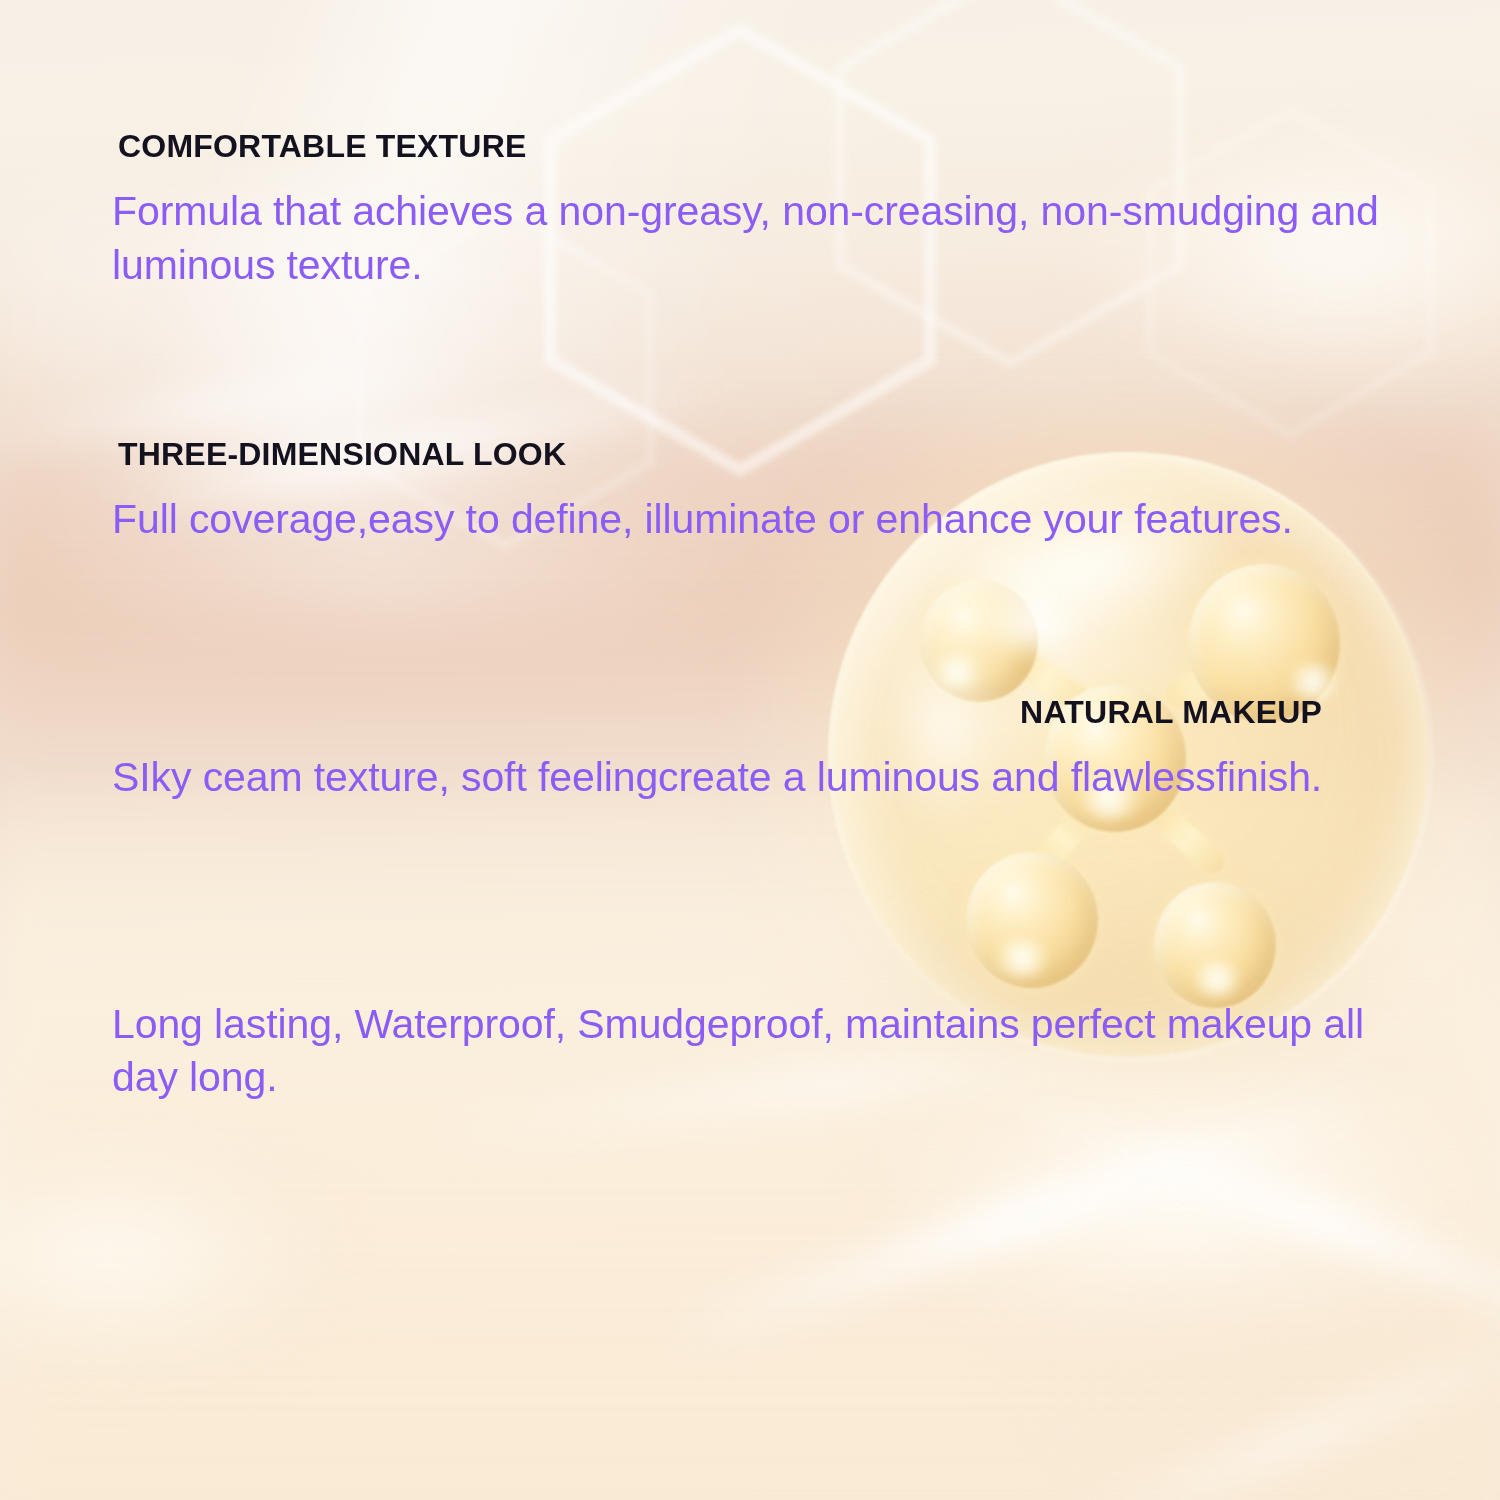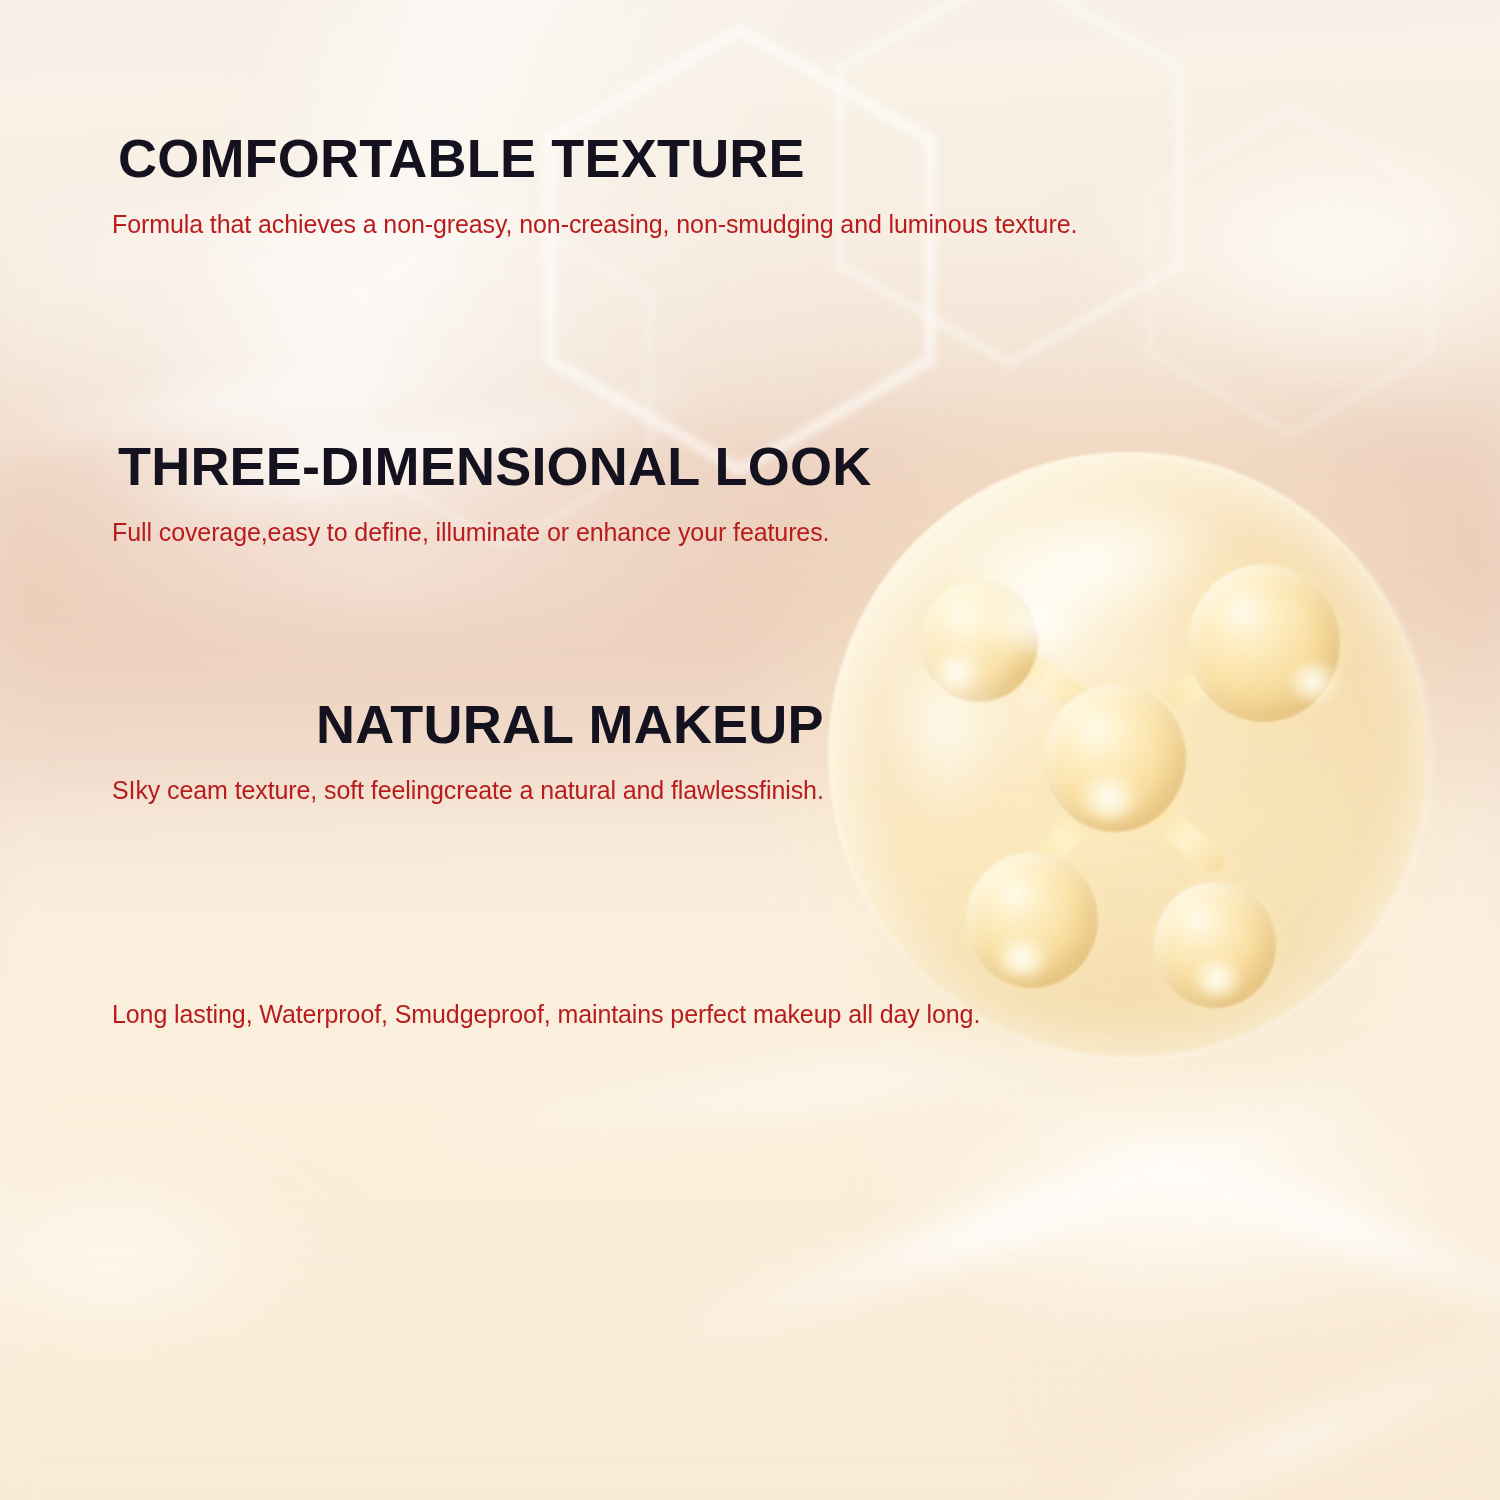--- a/index.html
+++ b/index.html
@@ -301,33 +301,33 @@
     inset: 0;
   }
 
   .block {
     position: absolute;
     left: 112px;
   }
 
   .heading {
     margin: 0 0 0 6px;
-    font-size: 54px;
+    font-size: 32px;
     font-weight: bold;
     letter-spacing: 0.2px;
     color: #15121f;
     line-height: 1.04;
     white-space: nowrap;
   }
 
   .body {
     margin: 22px 0 0 0;
-    font-size: 25px;
+    font-size: 41px;
     font-weight: normal;
-    color: #b91c1c;
+    color: #8b5cf6;
     line-height: 1.30;
     letter-spacing: -0.1px;
     max-width: 1300px;
   }
 
   .b1 { top: 130px; }
   .b2 { top: 438px; }
   .b3 { top: 696px; text-align: right; }
   .b4 { top: 976px; }
   .b5 { top: 1276px; }
@@ -399,21 +399,21 @@
       <p class="body">Formula that achieves a non-greasy, non-creasing, non-smudging and luminous texture.</p>
     </div>
 
     <div class="block b2">
       <h2 class="heading">THREE-DIMENSIONAL LOOK</h2>
       <p class="body">Full coverage,easy to define, illuminate or enhance your features.</p>
     </div>
 
     <div class="block b3">
       <h2 class="heading">NATURAL MAKEUP</h2>
-      <p class="body">SIky ceam texture, soft feelingcreate a natural and flawlessfinish.</p>
+      <p class="body">SIky ceam texture, soft feelingcreate a luminous and flawlessfinish.</p>
     </div>
 
     <div class="block b4">
       <p class="body">Long lasting, Waterproof, Smudgeproof, maintains perfect makeup all day long.</p>
     </div>
 
 
   </div>
 </div>
 

